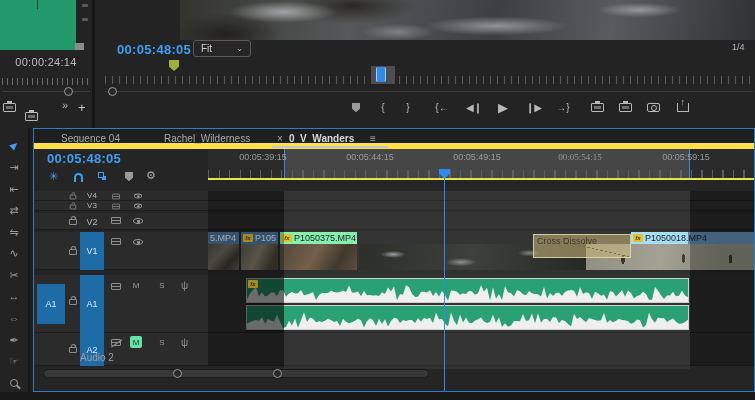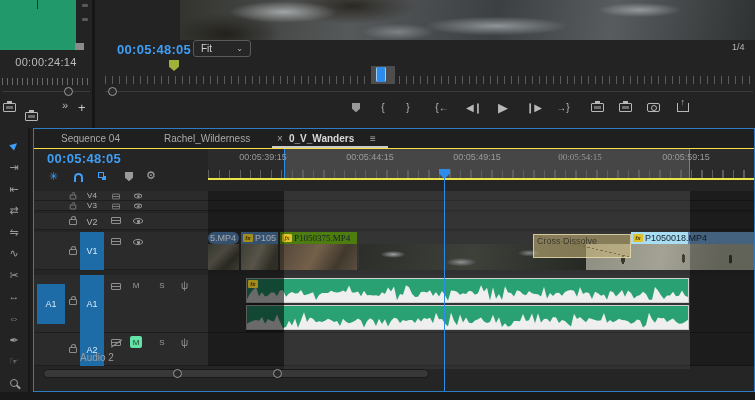--- a/index.html
+++ b/index.html
@@ -66,21 +66,21 @@
     justify-content:center; color:#9a9a9a; font-size:11px; }
   .tool.active{ color:#3f9ef5; }
   .sel-arrow{ display:inline-block; transform:rotate(-40deg); font-size:12px; }
   .mag-icon{ width:8px; height:8px; border:1.5px solid #9a9a9a; border-radius:50%; position:relative; }
   .mag-icon::after{ content:""; position:absolute; left:5px; top:6px; width:5px; height:1.5px;
     background:#9a9a9a; transform:rotate(45deg); }
 
   
   .timeline-panel{ left:33px; top:128px; width:722px; height:264px; background:#252525;
     border:1px solid #2e7cc4; }
-  .tabbar{ left:0; top:0; width:720px; height:20px; background:#1f1f1f; border-bottom:1px solid #fde047; }
+  .tabbar{ left:0; top:0; width:720px; height:20px; background:#1f1f1f; border-bottom:6px solid #fde047; }
   .tab-label{ position:absolute; top:4px; color:#a9a9a9; font-size:10px; }
   .tab-label.active{ color:#d8d8d8; }
   .tab-underline{ left:238px; top:17px; width:116px; height:2px; background:#c8c8c8; }
   .tl-timecode{ left:13px; top:22px; }
   .hdr-icons{ color:#9a9a9a; }
   .nest-glyph{ color:#3f9ef5; font-size:11px; }
   .magnet-icon{ width:9px; height:9px; border:2px solid #3f9ef5; border-bottom:none; border-radius:6px 6px 0 0; }
   .linked-icon{ width:6px; height:6px; border:1px solid #3f9ef5; box-shadow:3px 3px 0 -1px #3f9ef5; }
   .wrench-glyph{ color:#a8a8a8; font-size:11px; }
 
@@ -94,21 +94,21 @@
   .yellow-bar{ left:0; top:29px; width:546px; height:2px; background:#e8e44a; }
 
   .lane{ position:absolute; left:0; width:546px; background:#282828; border-bottom:1px solid #1d1d1d; }
   .tracks-hl{ left:76px; top:42px; width:406px; height:178px; background:rgba(255,255,255,.06); }
   .dim{ background:rgba(0,0,0,.28); }
 
   
   .clip-hdr{ position:absolute; top:83px; height:12px; display:flex; align-items:center;
     gap:2px; padding-left:2px; overflow:hidden; white-space:nowrap; font-size:9px; color:#16202b; }
   .hdr-dimblue{ background:#49719c; color:#dfe7f0; }
-  .hdr-cyan{ background:#4d7c0f;font-family:Liberation Serif, serif; }
+  .hdr-cyan{ background:#86efac; }
   .hdr-pink{ background:#ecc6de; }
   .hdr-cyan-split{ background:linear-gradient(to right,#a9ddf2 0 46%, #5f87ad 46%); }
   .fx-badge{ flex:0 0 auto; width:10px; height:8px; background:#e2c229; border-radius:1px;
     color:#4a3a00; font-size:6px; font-style:italic; font-weight:bold; line-height:8px; text-align:center; }
   .clip-body{ position:absolute; top:95px; height:26px; }
   .seams{ background-image:repeating-linear-gradient(to right, rgba(0,0,0,.45) 0 1px, transparent 1px 38px); }
   .tex-rock{ background:linear-gradient(135deg,#4a4f41,#6a655a 40%,#39392f 70%,#55524a); }
   .tex-rock2{ background:linear-gradient(115deg,#55584a,#7a7466 45%,#434236 80%); }
   .tex-person{ background:linear-gradient(120deg,#52463a,#74604a 45%,#41392e 75%,#5a4e3e); }
   .tex-creek{ background:
@@ -327,21 +327,21 @@
       <div class="lane" style="top:126px; height:58px;"></div>
       <div class="lane" style="top:184px; height:33px;"></div>
       <div class="abs tracks-hl"></div>
 
       <div class="clip-body tex-rock" style="left:0; width:31px;"></div>
       <div class="clip-body tex-rock2" style="left:33px; width:37px;"></div>
       <div class="clip-body tex-person" style="left:72px; width:77px;"></div>
       <div class="clip-body tex-creek seams" style="left:151px; width:227px;"></div>
       <div class="clip-body tex-field seams" style="left:378px; width:168px;"></div>
 
-      <div class="clip-hdr hdr-dimblue" style="left:0; width:31px;border-radius:6px;">
+      <div class="clip-hdr hdr-dimblue" style="left:0; width:31px;">
         <span>5.MP4</span>
       </div>
       <div class="clip-hdr hdr-dimblue" style="left:33px; width:37px;">
         <span class="fx-badge">fx</span>
         <span>P105</span>
       </div>
       <div class="clip-hdr hdr-cyan" style="left:72px; width:77px;">
         <span class="fx-badge">fx</span>
         <span>P1050375.MP4</span>
       </div>

